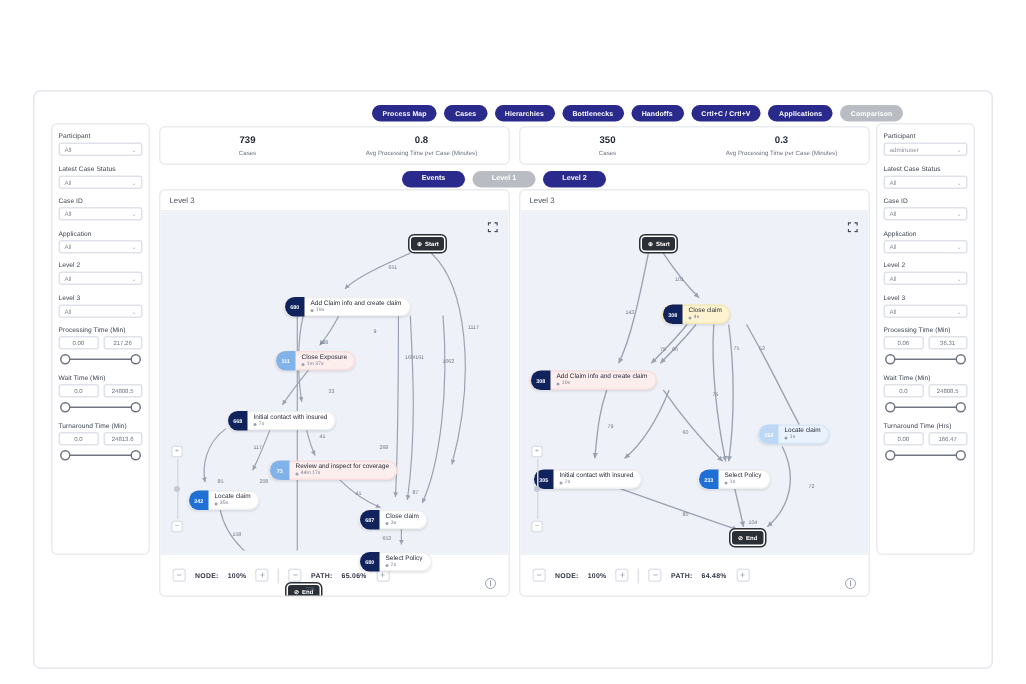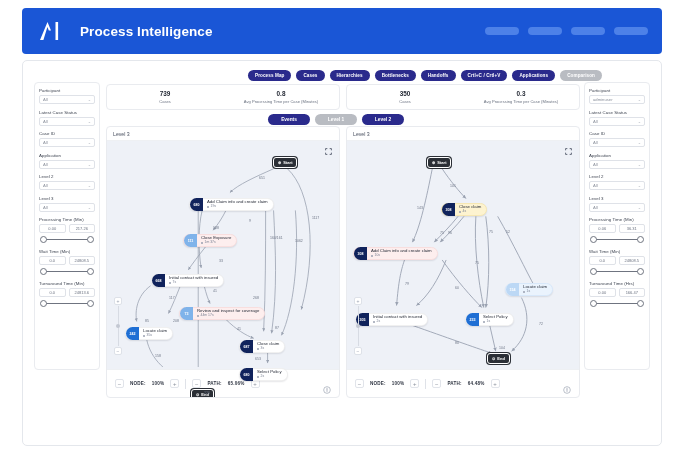--- a/index.html
+++ b/index.html
@@ -173,35 +173,20 @@
   }
   .zoomlab { font-size: 4.6px; color: #2f3542; font-weight: bold; letter-spacing: .2px; }
   .vdiv { width: 1px; height: 10px; background: #dfe2e8; }
   .info-icon { margin-left: auto; width: 8px; height: 8px; color: #9aa1b1; }
 </style>
 </head>
 <body>
 
 <div class="app">
 
-  <div class="header">
-    <div class="logo">
-      <svg width="26" height="22" viewBox="0 0 26 22">
-        <path d="M2 20 L9.5 2 L13 10.5 L10.8 10.5 L9.4 7 L5.4 20 Z" fill="#ffffff"></path>
-        <rect x="17.5" y="2" width="2.6" height="18" fill="#ffffff"></rect>
-      </svg>
-    </div>
-    <div class="header-title">Process Intelligence</div>
-    <div class="header-actions">
-      <div class="header-pill"></div>
-      <div class="header-pill"></div>
-      <div class="header-pill"></div>
-      <div class="header-pill"></div>
-    </div>
-  </div>
 
   <div class="frame"></div>
 
   <div class="tabbar">
     <div class="tab">Process Map</div>
     <div class="tab">Cases</div>
     <div class="tab">Hierarchies</div>
     <div class="tab">Bottlenecks</div>
     <div class="tab">Handoffs</div>
     <div class="tab">Crtl+C / Crtl+V</div>

